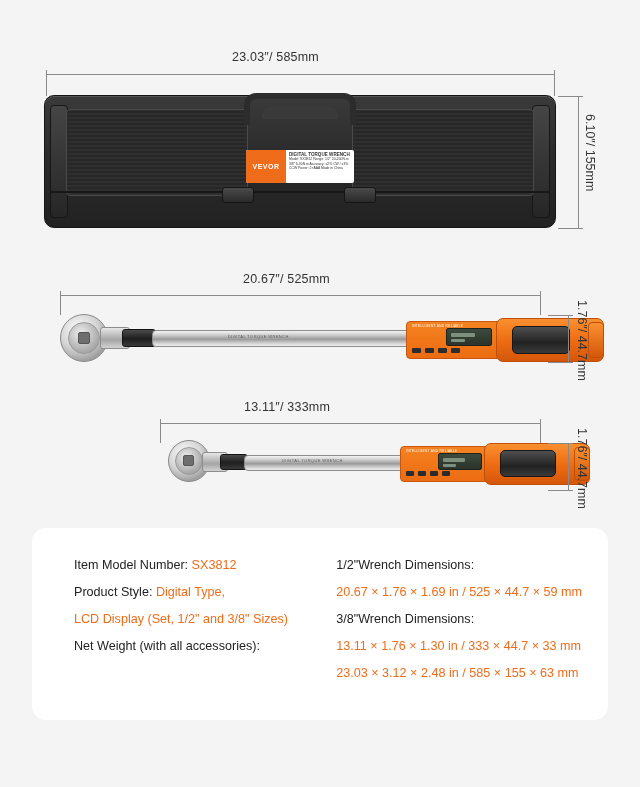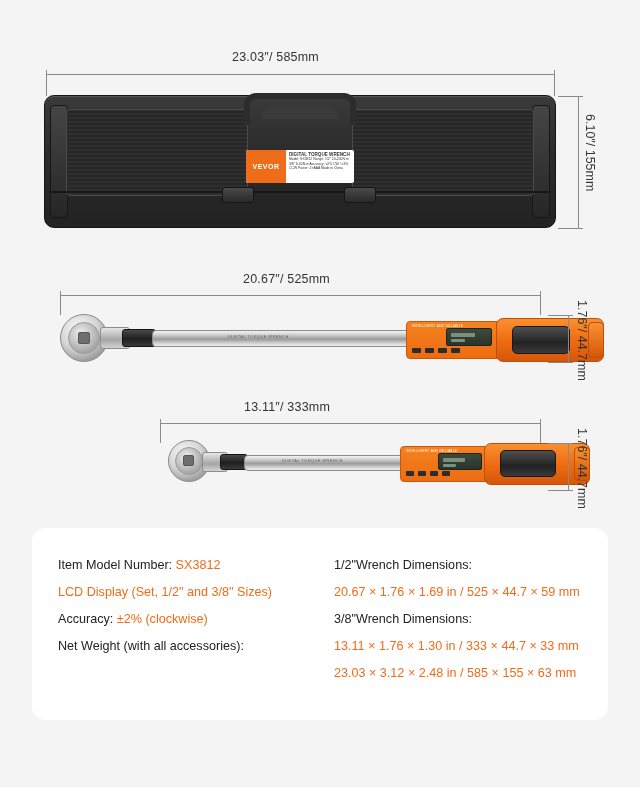--- a/index.html
+++ b/index.html
@@ -277,20 +277,21 @@
     display: flex;
     padding: 24px 26px 0 26px;
     gap: 28px;
   }
   .spec-col { flex: 1; }
   .spec-row {
     font-size: 12.6px;
     line-height: 27px;
     color: #222;
     white-space: nowrap;
+    margin-left: 16px;
   }
   .spec-val { color: #ef6c1a; }
 </style>
 </head>
 <body>
 
 <div class="page">
 
   <div class="dim-label" style="position:absolute; left:232px; top:50px;">23.03″/  585mm</div>
   <div class="hline" style="left:46px; top:74px; width:508px;"></div>
@@ -407,25 +408,25 @@
 
   <div class="spec-card">
     <div class="spec-cols">
 
       <div class="spec-col">
         <div class="spec-row">
           <span>Item Model Number:</span>
           <span class="spec-val">SX3812</span>
         </div>
         <div class="spec-row">
+          <span>Product Style:</span>
+          <span class="spec-val">Digital Type,</span>
+        </div>
+        <div class="spec-row">
           <span class="spec-val">LCD Display (Set, 1/2" and 3/8" Sizes)</span>
-        </div>
-        <div class="spec-row">
-          <span>Accuracy:</span>
-          <span class="spec-val">±2% (clockwise)</span>
         </div>
         <div class="spec-row">
           <span>Net Weight (with all accessories):</span>
         </div>
       </div>
 
       <div class="spec-col">
         <div class="spec-row">
           <span>1/2"Wrench Dimensions:</span>
         </div>

